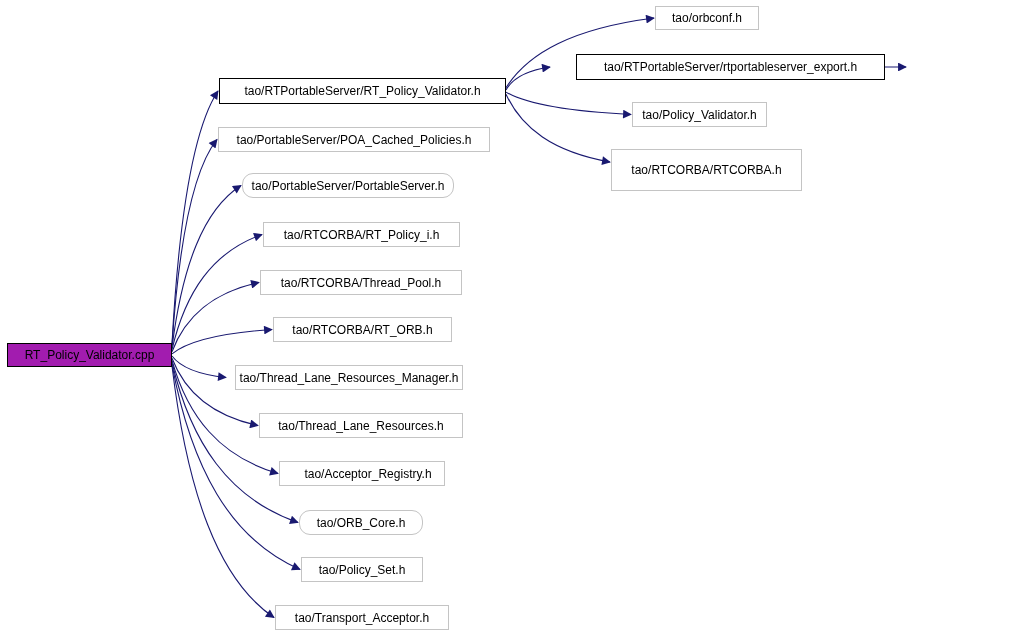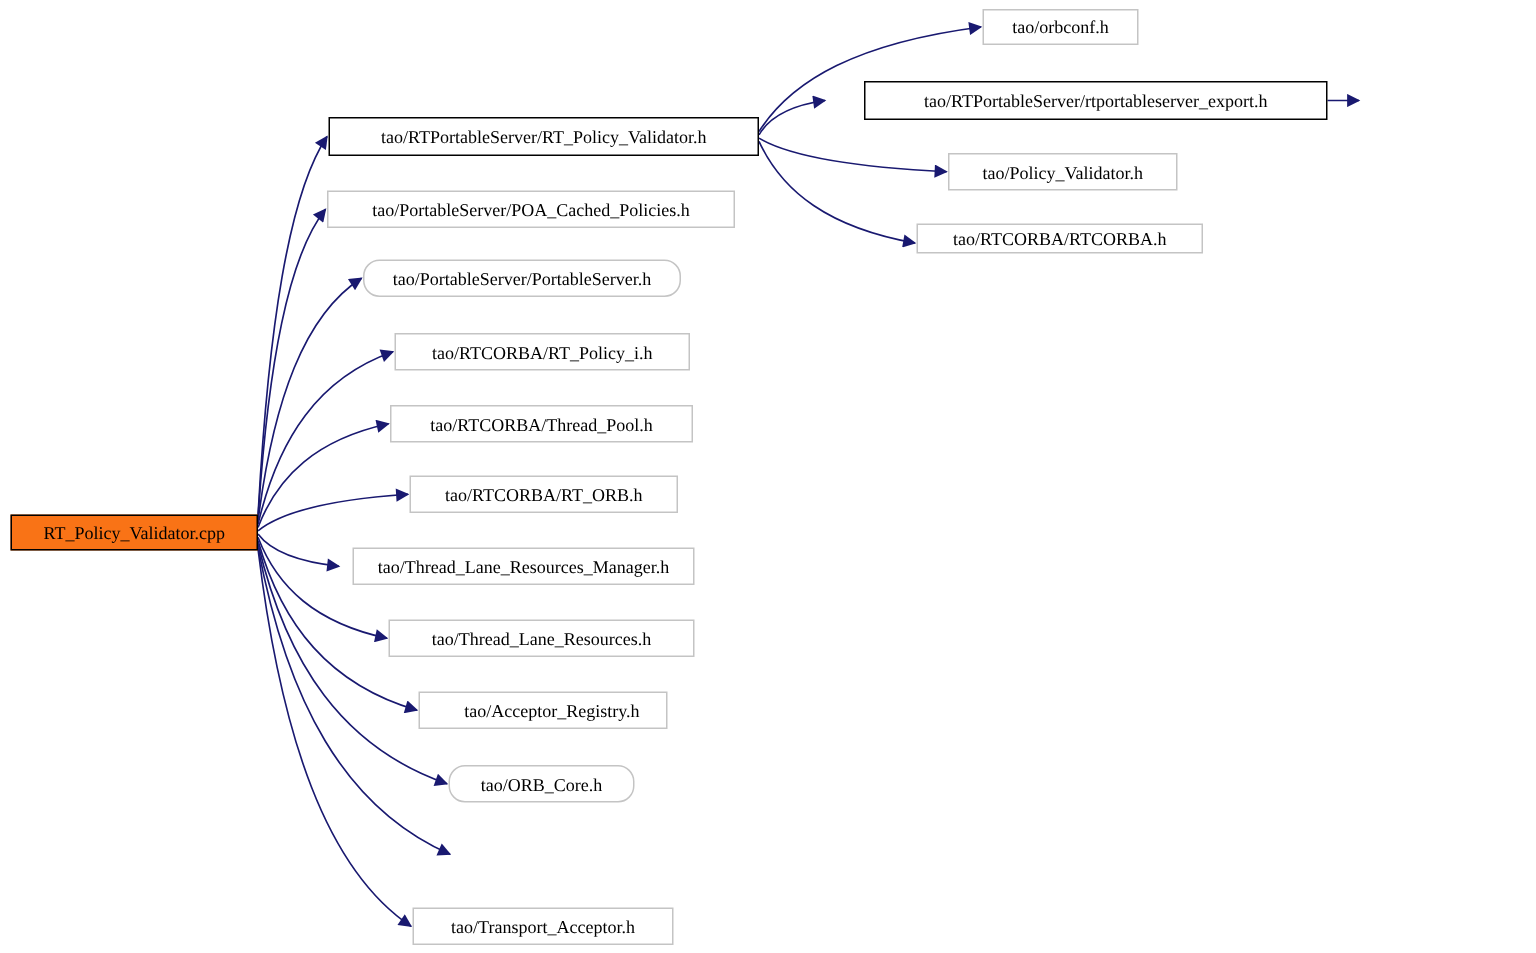--- a/index.html
+++ b/index.html
@@ -34,27 +34,26 @@
     background: #ffffff;
     border: 1px solid #c4c4c4;
     color: #000000;
     font-size: 12px;
     line-height: 1;
     display: flex;
     align-items: center;
     justify-content: center;
     white-space: nowrap;
     text-align: left;
-    font-family: Liberation Serif, serif;
   }
   .node-black {
     border-color: #000000;
   }
   .node-main {
-    background: #f97316;
+    background: #a21caf;
     border-color: #000000;
   }
 </style>
 </head>
 <body>
 
 <div id="graph">
 
   <svg id="edges">
     <defs>
@@ -120,35 +119,38 @@
   </div>
 
   <div class="node" style="left:279px; top:461px; width:166px; height:25px;padding-left:12px;">
     <span>tao/Acceptor_Registry.h</span>
   </div>
 
   <div class="node" style="left:299px; top:510px; width:124px; height:25px;border-radius:11px;">
     <span>tao/ORB_Core.h</span>
   </div>
 
+  <div class="node" style="left:301px; top:557px; width:122px; height:25px;">
+    <span>tao/Policy_Set.h</span>
+  </div>
 
   <div class="node" style="left:275px; top:605px; width:174px; height:25px;">
     <span>tao/Transport_Acceptor.h</span>
   </div>
 
   <div class="node" style="left:655px; top:6px; width:104px; height:24px;">
     <span>tao/orbconf.h</span>
   </div>
 
   <div class="node node-black" style="left:551px; top:54px; width:309px; height:26px;margin-left:25px;">
     <span>tao/RTPortableServer/rtportableserver_export.h</span>
   </div>
 
 
-  <div class="node" style="left:632px; top:102px; width:153px; height:25px;">
+  <div class="node" style="left:632px; top:102px; width:135px; height:25px;">
     <span>tao/Policy_Validator.h</span>
   </div>
 
-  <div class="node" style="left:611px; top:149px; width:191px; height:20px;">
+  <div class="node" style="left:611px; top:149px; width:191px; height:42px;">
     <span>tao/RTCORBA/RTCORBA.h</span>
   </div>
 
 </div>
 
 </body></html>

